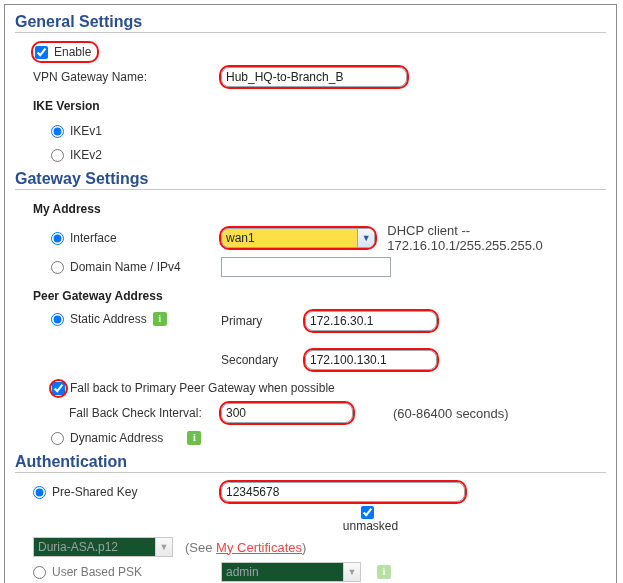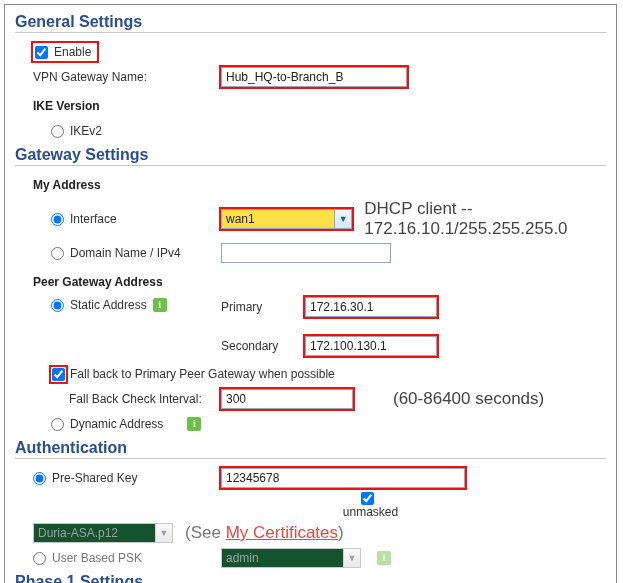--- a/index.html
+++ b/index.html
@@ -67,35 +67,35 @@
   .select .arrow {
     width: 17px; height: 18px;
     border-left: 1px solid #9aa7b8;
     background: linear-gradient(#f3f7fc,#d7e4f2);
     display: flex; align-items: center; justify-content: center;
     color: #2a5aa0;
     font-size: 9px;
   }
   .select.disabled { color: #9aa0a6; background: #14532d; border-color: #c8c8c8; }
   .select.disabled .arrow { color: #9aa0a6; border-color:#d2d2d2; background: linear-gradient(#fafafa,#e9e9e9); }
-  .redbox { outline: 2px solid #e11; }
+  .redbox { outline: 2px solid #e11; border-radius: 8px; }
   .help-icon {
     display: inline-flex; align-items: center; justify-content: center;
     width: 14px; height: 14px;
     background: #6cc04a;
     color: #fff;
     font-weight: bold;
     font-size: 10px;
     border-radius: 2px;
     margin-left: 6px;
     font-family: Georgia, serif;
     line-height: 1;
   }
   .help-icon.disabled { background: #b7e0a5; }
-  .hint { color: #444; margin-left: 12px; font-size: 17px; }
+  .hint { color: #444; margin-left: 12px; font-size: 13px; }
   .muted { color: #777; }
   .link { color: #ef4444; text-decoration: underline; cursor: pointer; }
   .chk, .rdo { margin-right: 6px; vertical-align: middle; }
   .sub-gap { height: 4px; }
   .pair-label { width: 84px; display: inline-block; }
   .radio-block { margin-bottom: 2px; }
 </style>
 </head>
 <body>
 
@@ -116,20 +116,24 @@
     </div>
     <input type="text" class="w160 redbox" value="Hub_HQ-to-Branch_B" style="">
   </div>
 
   <div class="sub-gap"></div>
 
   <div class="row indent1">
     <span class="label bold">IKE Version</span>
   </div>
   <div class="row indent2 radio-block">
+    <input type="radio" name="ike" class="rdo" checked="" style="">
+    <span class="label">IKEv1</span>
+  </div>
+  <div class="row indent2 radio-block">
     <input type="radio" name="ike" class="rdo" style="">
     <span class="label">IKEv2</span>
   </div>
 
   <div class="section-title">Gateway Settings</div>
 
   <div class="row indent1">
     <span class="label bold">My Address</span>
   </div>
 

